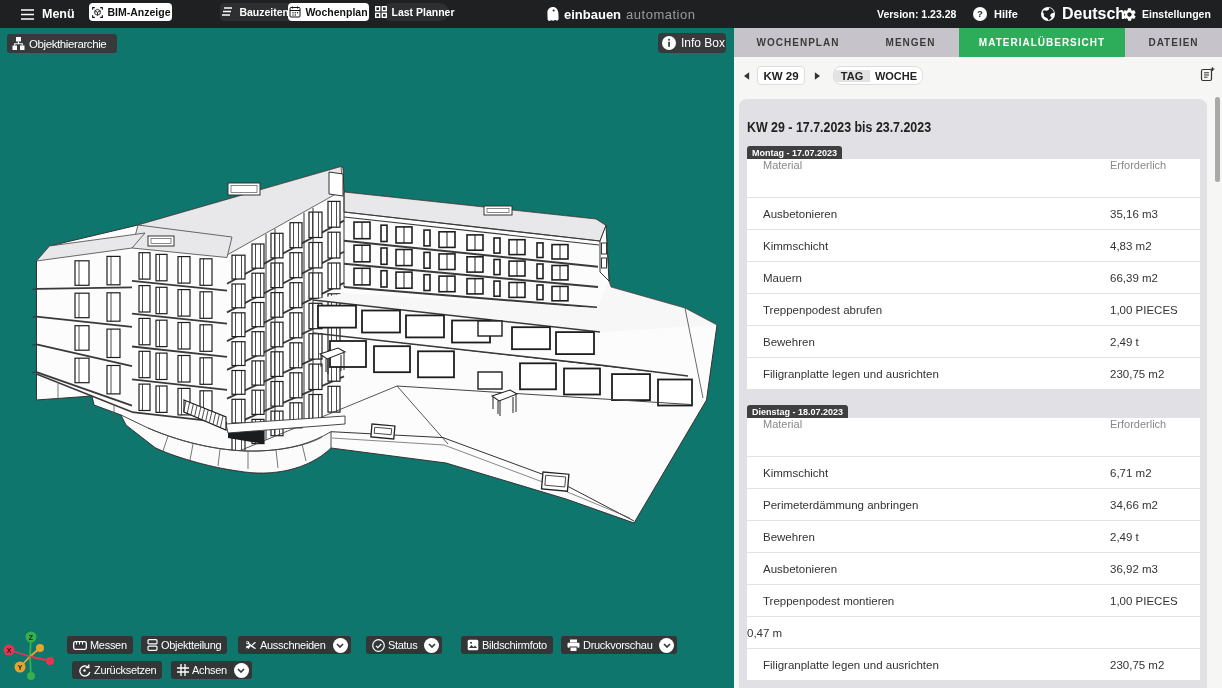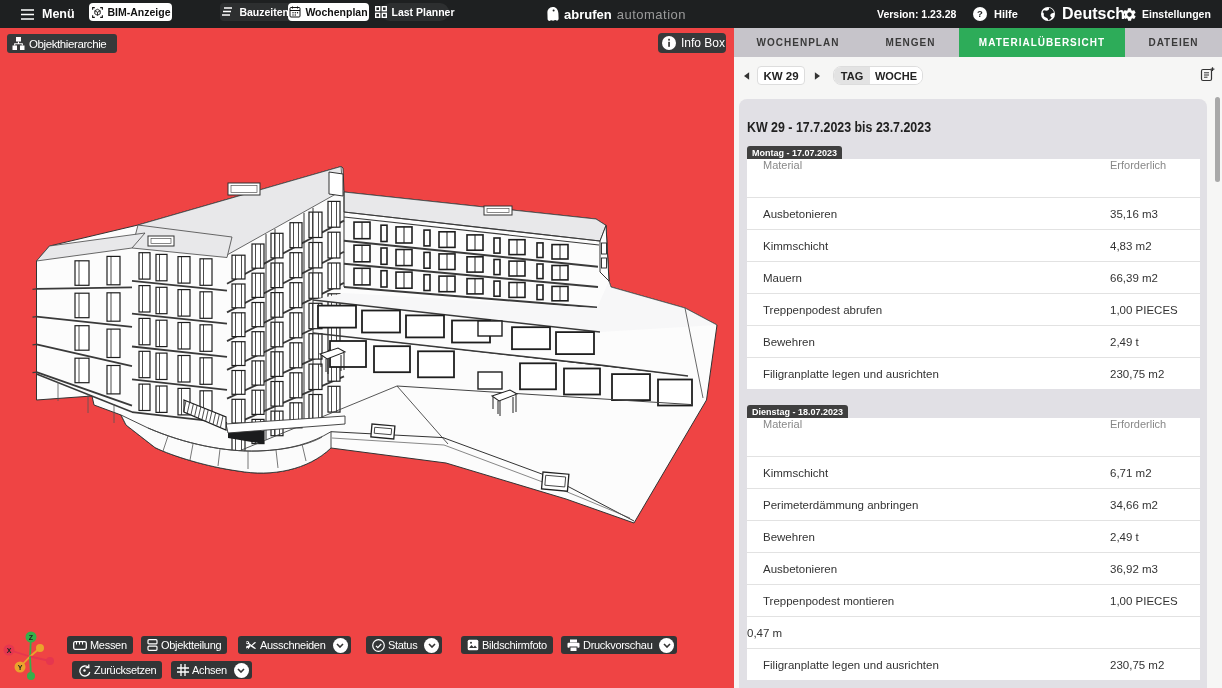--- a/index.html
+++ b/index.html
@@ -2,31 +2,31 @@
 <html><head>
 <meta charset="utf-8">
 <style>
 * { margin:0; padding:0; box-sizing:border-box; }
 html,body { width:1222px; height:688px; overflow:hidden; background:#1a1b1c; font-family:"Liberation Sans", sans-serif; }
 #topbar { position:absolute; left:0; top:0; width:1222px; height:28px; background:#1e2021; }
 .tb { white-space:nowrap; position:absolute; display:flex; align-items:center; color:#fff; font-size:12px; font-weight:bold; }
 .btn { white-space:nowrap; position:absolute; top:3px; height:18px; border-radius:4px; display:flex; align-items:center; justify-content:center; font-size:10.5px; font-weight:bold; gap:4px; }
 .btn.white { background:#fff; color:#111; }
 .btn.dark { background:#2d2f30; color:#fff; }
-#viewport { position:absolute; left:0; top:28px; width:734px; height:660px; background:#ef4444; }
+#viewport { position:absolute; left:0; top:28px; width:734px; height:660px; background:#0f766e; }
 .pill { white-space:nowrap; position:absolute; background:#37393a; color:#fff; border-radius:3px; display:flex; align-items:center; font-weight:normal; }
 .tpill { white-space:nowrap; position:absolute; background:#333536; color:#fff; border-radius:3px; display:flex; align-items:center; font-size:11px; height:18px; padding:0 6px; gap:3px; letter-spacing:-0.3px; }
 .chev { width:15px; height:15px; border-radius:50%; background:#fff; display:flex; align-items:center; justify-content:center; margin-left:4px; margin-right:-3px;}
 #panel { position:absolute; left:734px; top:28px; width:488px; height:660px; background:#f6f6f5; }
 #tabs { position:absolute; left:0; top:0; width:488px; height:29px; background:#c6c4ca; display:flex; }
 .tab { height:29px; display:flex; align-items:center; justify-content:center; font-size:10px; font-weight:bold; letter-spacing:1px; color:#3a3a3a; }
 .tab.active { background:#2dac59; color:#fff; }
 #navrow { position:absolute; left:0; top:29px; width:488px; height:34px; }
 .kwchip { position:absolute; left:23px; top:9px; width:48px; height:19px; background:#fff; border:1px solid #ddd; border-radius:4px; font-size:11.5px; font-weight:bold; color:#222; display:flex; align-items:center; justify-content:center; }
-#seg { position:absolute; left:99px; top:9px; height:19px; border:1px solid #ddd; border-radius:8px; overflow:hidden; display:flex; background:#fff; }
+#seg { position:absolute; left:99px; top:9px; height:19px; border:1px solid #ddd; border-radius:8px; overflow:hidden; display:flex; background:#fff;align-items:center; }
 #seg div { font-size:11px; font-weight:bold; color:#222; display:flex; align-items:center; justify-content:center; }
 #card { position:absolute; left:5px; top:71px; width:468px; height:589px; background:#e1e0e5; border-radius:8px 8px 0 0; }
 #card h1 { font-size:15.5px; font-weight:bold; color:#222; position:absolute; left:8px; top:19px; transform:scaleX(0.8); transform-origin:left top; white-space:nowrap; }
 .daytag { position:absolute; left:8px; background:#3f3f3f; color:#fff; font-size:9px; font-weight:bold; border-radius:3px 3px 0 0; padding:0 5px; height:13px; display:flex; align-items:center; }
 .tbl { position:absolute; left:8px; width:453px; background:#fff; }
 .tbl .hd { height:38px; display:flex; align-items:flex-start; font-size:11px; color:#888; }
 .tbl .row { height:32px; display:flex; align-items:center; font-size:11.5px; color:#333; border-top:1px solid #e2e2e2; }
 .c1 { padding-left:16px; flex:0 0 363px; }
 .c2 { }
 #scrollbar { position:absolute; left:481px; top:69px; width:5px; height:85px; background:#a9a9a9; border-radius:3px; }
@@ -75,21 +75,21 @@
         <rect x="0.7" y="7.3" width="4" height="4" stroke="#fff" fill="none" stroke-width="1.4"></rect>
         <rect x="7.3" y="7.3" width="4" height="4" stroke="#fff" fill="none" stroke-width="1.4"></rect>
       </svg>
     Last Planner
   </div>
   <div class="tb" style="left:545px; top:0; height:28px; gap:5px;">
     <svg width="14" height="16" viewBox="0 0 14 16">
         <path d="M7.6 1C4.3 1.2 2.3 3.8 2.4 6.7l.2 6.4c0 1.1.7 1.9 1.9 1.9.9 0 1.1-.7 1.9-.7.7 0 1 .6 1.8.5.8 0 1-.6 1.7-.7.8 0 1.1.5 2 .5 1.2-.1 1.7-1 1.7-2.1l-.2-5C13.2 3.3 10.9.8 7.6 1z" fill="#fff"></path>
         <circle cx="8.6" cy="4.6" r="1" fill="#1e2021"></circle>
       </svg>
-    <span style="font-size:13px;">abrufen</span>
+    <span style="font-size:13px;">einbauen</span>
       <span style="font-size:13px; font-weight:normal; color:#9b9b9b; letter-spacing:0.5px;">automation</span>
   </div>
   <div class="tb" style="left:877px; top:0; height:28px; font-size:10.5px;">Version: 1.23.28</div>
   <div class="tb" style="left:973px; top:0; height:28px; gap:7px; font-size:11px;">
     <svg width="14" height="14" viewBox="0 0 14 14">
         <circle cx="7" cy="7" r="7" fill="#fff"></circle>
         <text x="7" y="10.4" text-anchor="middle" font-size="9.5" font-weight="bold" fill="#1e2021" font-family="Liberation Sans">?</text>
       </svg>
     Hilfe
   </div>

